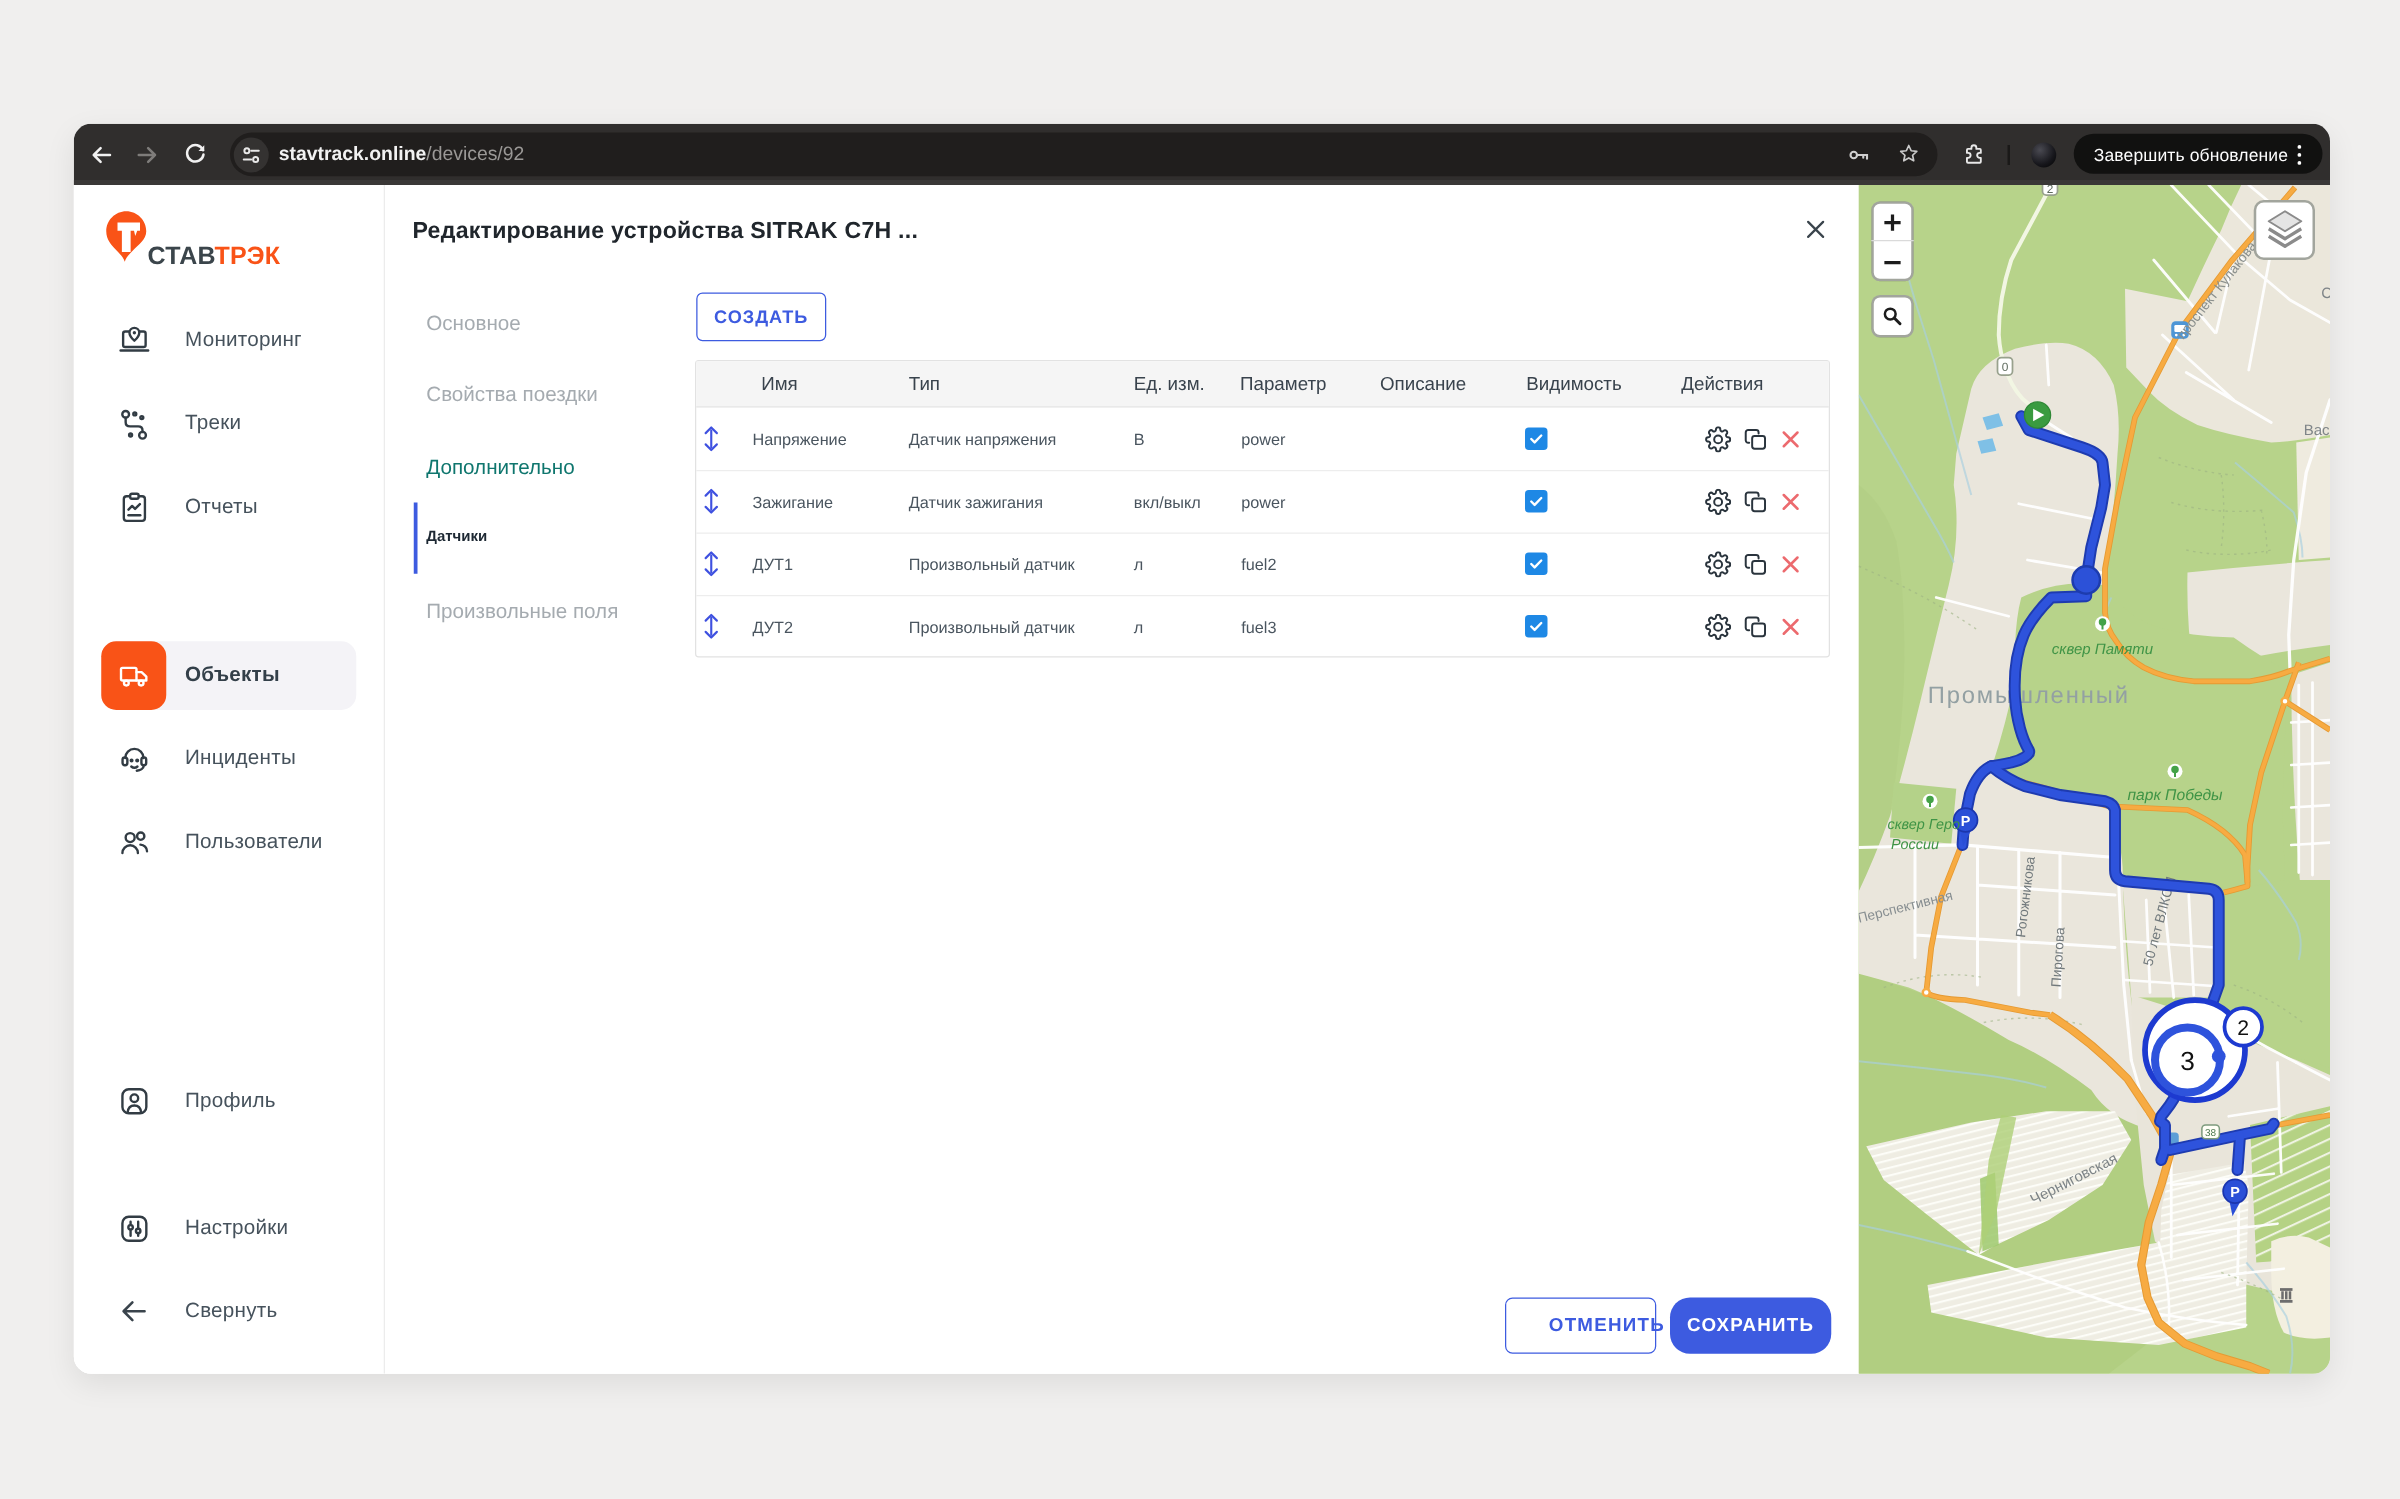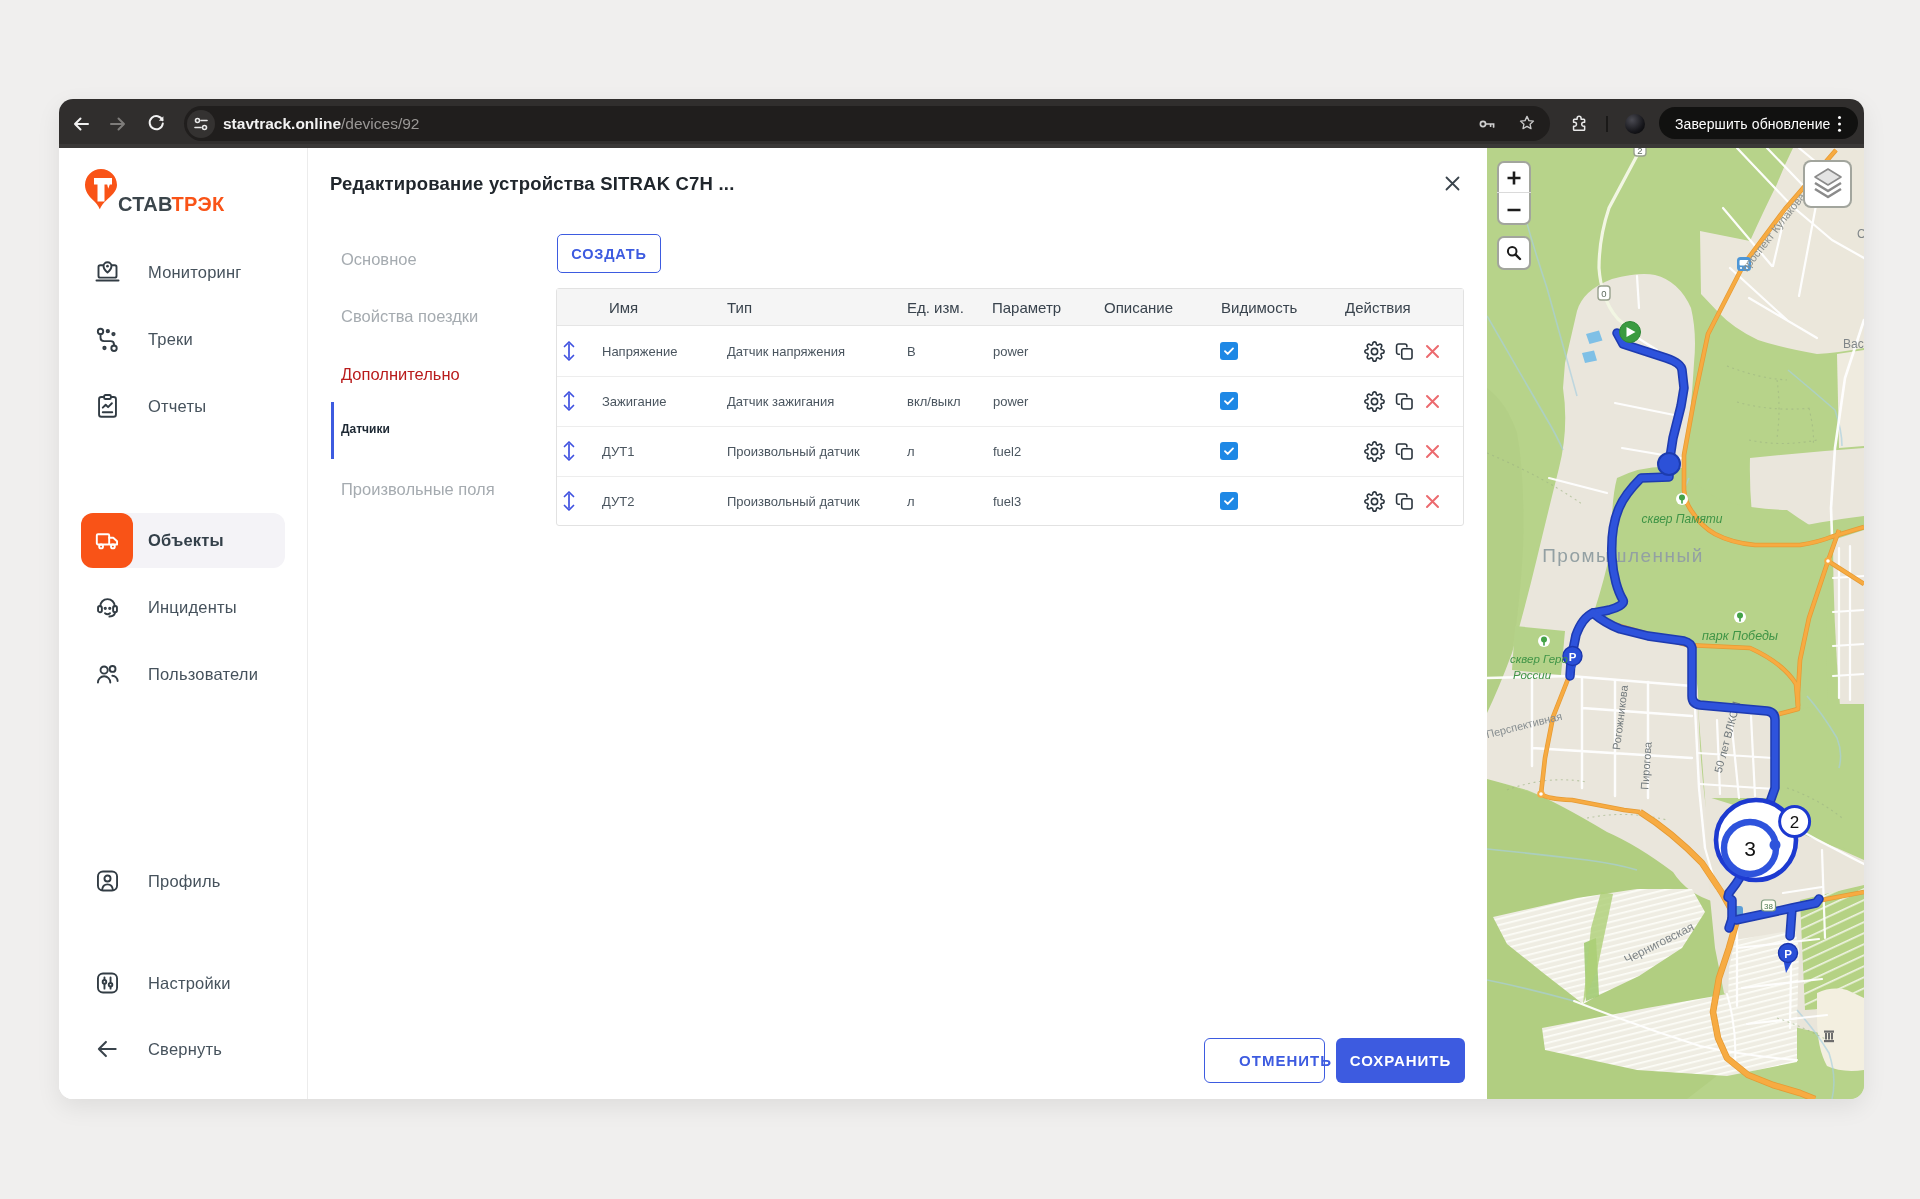--- a/index.html
+++ b/index.html
@@ -152,21 +152,21 @@
     </div>
 
     <div class="main">
       <div style="position:absolute;left:22px;top:25px;font-size:18.5px;font-weight:700;color:#20262c;letter-spacing:0.2px;">Редактирование устройства SITRAK C7H ...</div>
       <svg style="position:absolute;left:1137px;top:28px" width="15" height="15" viewBox="0 0 15 15">
           <path d="M1.5 1.5 L13.5 13.5 M13.5 1.5 L1.5 13.5" stroke="#3a444c" stroke-width="1.8" stroke-linecap="round"></path>
         </svg>
 
       <div style="position:absolute;left:33px;top:102px;font-size:16.5px;color:#a5abb0;">Основное</div>
       <div style="position:absolute;left:33px;top:159px;font-size:16.5px;color:#a5abb0;">Свойства поездки</div>
-      <div style="position:absolute;left:33px;top:217px;font-size:16.5px;color:#b91c1c;">Дополнительно</div>
+      <div style="position:absolute;left:33px;top:217px;font-size:16.5px;color:#0f766e;">Дополнительно</div>
       <div style="position:absolute;left:23px;top:254px;width:2.5px;height:57px;background:#3d5be0;"></div>
       <div style="position:absolute;left:33px;top:274px;font-size:12px;color:#1d2833;font-weight:600;">Датчики</div>
       <div style="position:absolute;left:33px;top:332px;font-size:16.5px;color:#a5abb0;">Произвольные поля</div>
 
       <div style="position:absolute;left:249px;top:86px;width:104px;height:39px;border:1.5px solid #3d5be0;border-radius:5px;color:#3d5be0;font-size:14.5px;font-weight:600;letter-spacing:0.8px;display:flex;align-items:center;justify-content:center;">СОЗДАТЬ</div>
 
       <div style="position:absolute;left:248px;top:140px;width:908px;height:238px;border:1px solid #e2e2e2;border-radius:3px;"></div>
       <div style="position:absolute;left:249px;top:141px;width:906px;height:37px;background:#f5f5f5;border-bottom:1px solid #e5e5e5;"></div>
       <div class="hdr" style="left:301px;">Имя</div>
       <div class="hdr" style="left:419px;">Тип</div>
@@ -267,21 +267,21 @@
   <svg style="position:absolute;left:1087px;top:343.5px" width="19" height="19" viewBox="0 0 24 24" fill="none" stroke="#2a343d" stroke-width="2" stroke-linecap="round" stroke-linejoin="round">
             <rect x="8.5" y="8.5" width="13" height="13" rx="2.5"></rect>
             <path d="M5.5 15.5 h-1 a2.5 2.5 0 0 1 -2.5 -2.5 v-8 a2.5 2.5 0 0 1 2.5 -2.5 h8 a2.5 2.5 0 0 1 2.5 2.5 v1"></path>
           </svg>
   <svg style="position:absolute;left:1117px;top:345.5px" width="15" height="15" viewBox="0 0 15 15">
             <path d="M2 2 L13 13 M13 2 L2 13" stroke="#ec6a6e" stroke-width="2" stroke-linecap="round"></path>
           </svg>
       </div>
 
       <div style="position:absolute;left:896px;top:890px;width:121px;height:45px;border:1.5px solid #3d5be0;border-radius:6px;color:#3d5be0;font-size:15px;font-weight:600;letter-spacing:1px;display:flex;align-items:center;justify-content:center;padding-left:42px;">ОТМЕНИТЬ</div>
-      <div style="position:absolute;left:1028px;top:890px;width:129px;height:45px;background:#3d5be0;border-radius:6px;color:#fff;font-size:15px;font-weight:600;letter-spacing:1px;display:flex;align-items:center;justify-content:center;">СОХРАНИТЬ</div>
+      <div style="position:absolute;left:1028px;top:890px;width:129px;height:45px;background:#3d5be0;border-radius:16px;color:#fff;font-size:15px;font-weight:600;letter-spacing:1px;display:flex;align-items:center;justify-content:center;">СОХРАНИТЬ</div>
     </div>
 
     <div class="map" id="mapwrap">
       <svg width="377" height="951" viewBox="0 0 377 951">
         <defs>
           <pattern id="allot" width="10" height="6" patternUnits="userSpaceOnUse" patternTransform="rotate(-14)">
               <rect width="10" height="6" fill="#efede3"></rect>
               <rect y="0" width="10" height="1.7" fill="#fdfdf8"></rect>
             </pattern>
           <pattern id="allotg" width="10" height="10" patternUnits="userSpaceOnUse" patternTransform="rotate(-25)">

